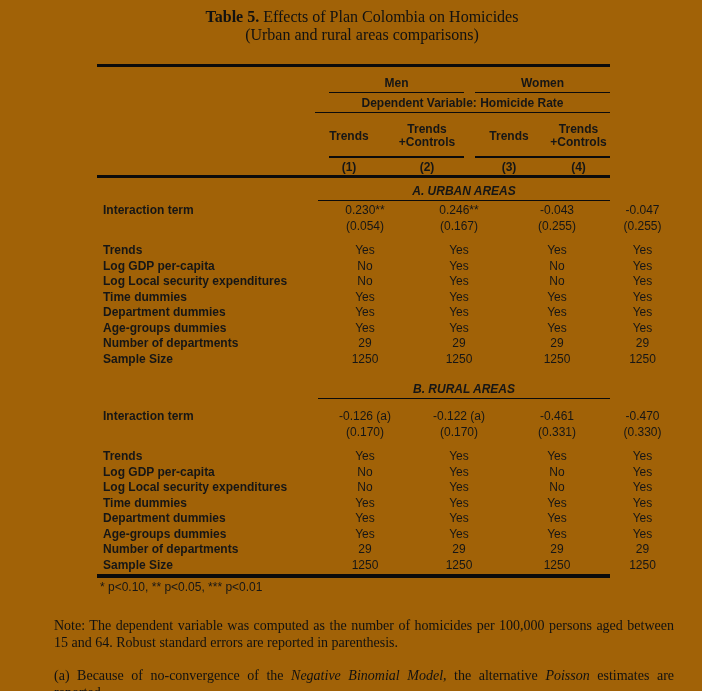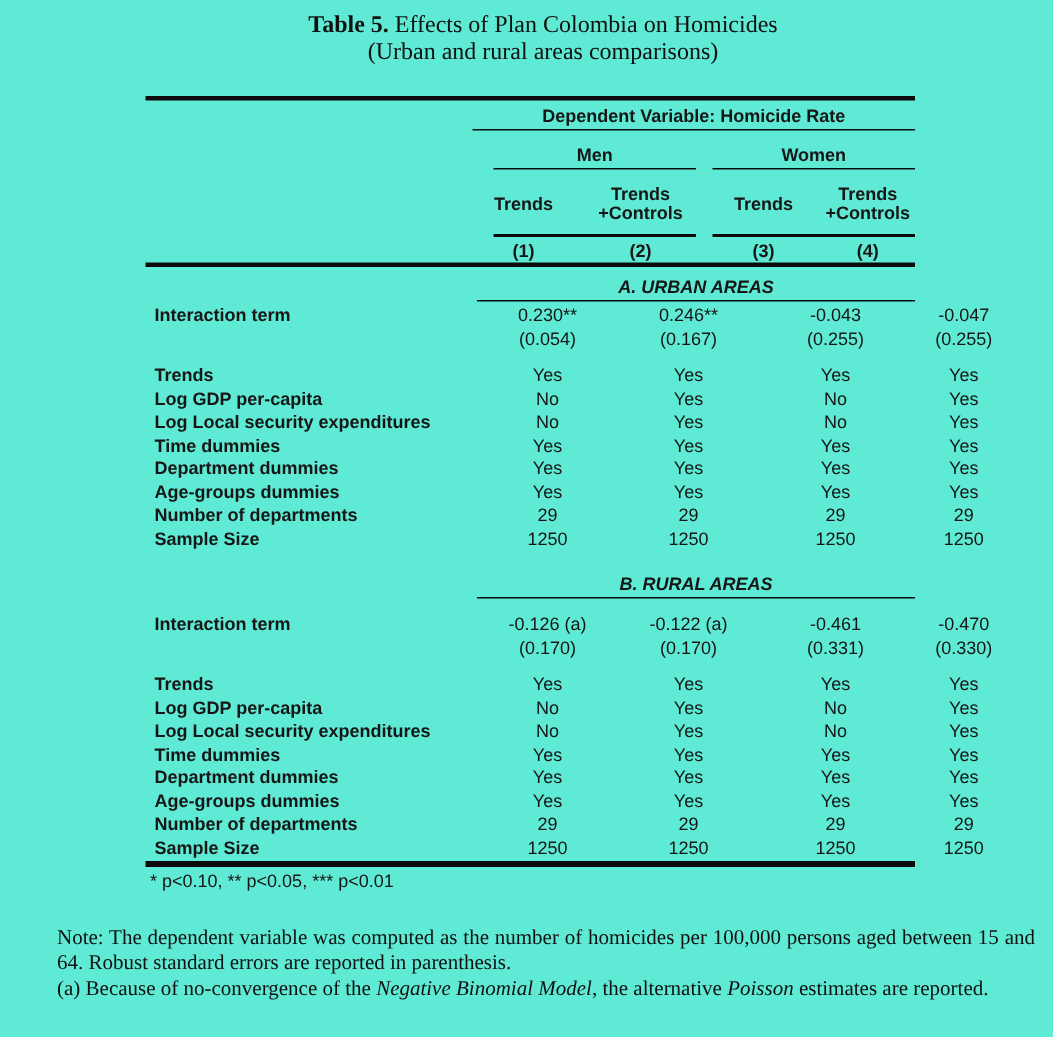--- a/index.html
+++ b/index.html
@@ -1,20 +1,20 @@
 <!DOCTYPE html>
 <html><head>
 <meta charset="utf-8">
 <style>
   html, body { margin: 0; padding: 0; background: #ffffff; }
   .page {
     position: relative;
     width: 702px;
     height: 691px;
-    background: #5eead4;
+    background: #a16207;
     color: #141414;
     overflow: hidden;
   }
 
   
   .title-block {
     margin-top: 8px;
     padding-left: 22px;
     text-align: center;
     font-family: "Liberation Serif", serif;
@@ -111,45 +111,45 @@
   
   .notes {
     margin: 22px 0 0 38px;
     width: 652px;
     font-family: "Liberation Serif", serif;
     font-size: 14px;
     line-height: 17px;
     text-align: justify;
     color: #111;
   }
-  .notes p { margin: 0; }
+  .notes p { margin: 16px; }
 </style>
 </head>
 <body>
 
 <div class="page">
 
   <div class="title-block">
     <div>
       <span class="title-bold">Table 5.</span><span> Effects of Plan Colombia on Homicides</span>
     </div>
     <div>(Urban and rural areas comparisons)</div>
   </div>
 
   <div class="ttable">
 
     <div class="rule rule-top"></div>
 
-    <div class="grid depvar-row">
-      <div class="span-all depvar">Dependent Variable: Homicide Rate</div>
-    </div>
-
     <div class="grid group-row">
       <div class="span-men group group-m">Men</div>
       <div class="span-women group group-w">Women</div>
+    </div>
+
+    <div class="grid depvar-row">
+      <div class="span-all depvar">Dependent Variable: Homicide Rate</div>
     </div>
 
     <div class="grid subhead-row">
       <div class="c2 subhead">Trends</div>
       <div class="c3 subhead">Trends
 +Controls</div>
       <div class="c4 subhead">Trends</div>
       <div class="c5 subhead">Trends
 +Controls</div>
     </div>

